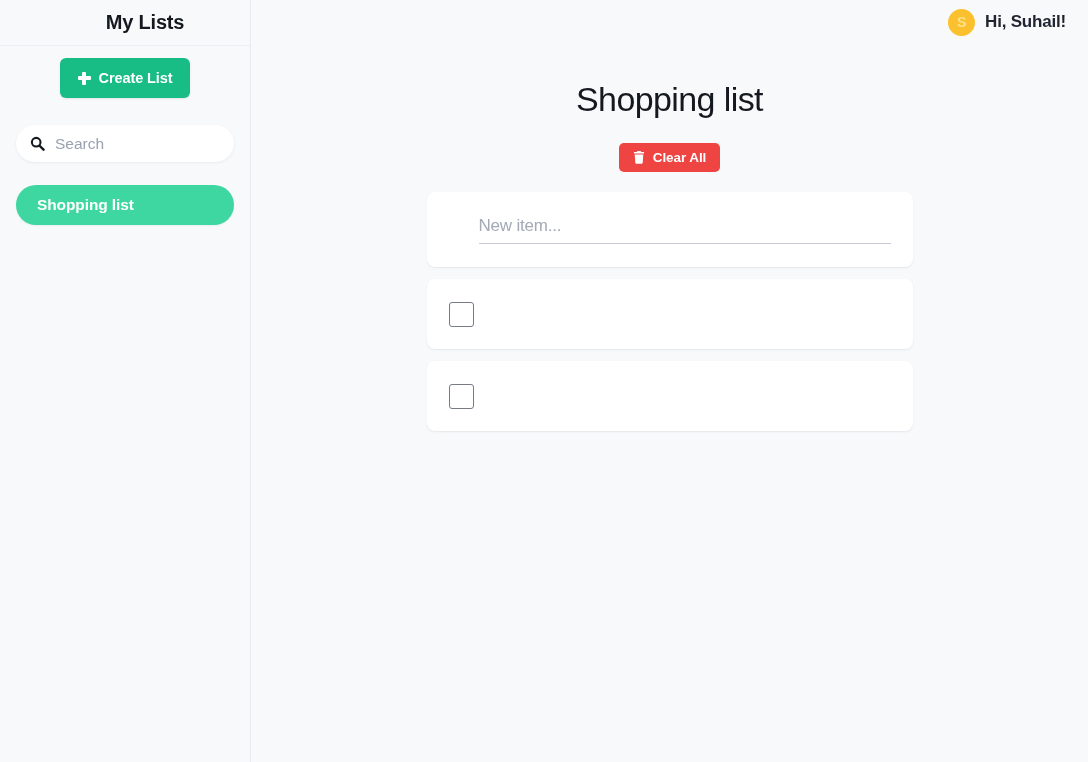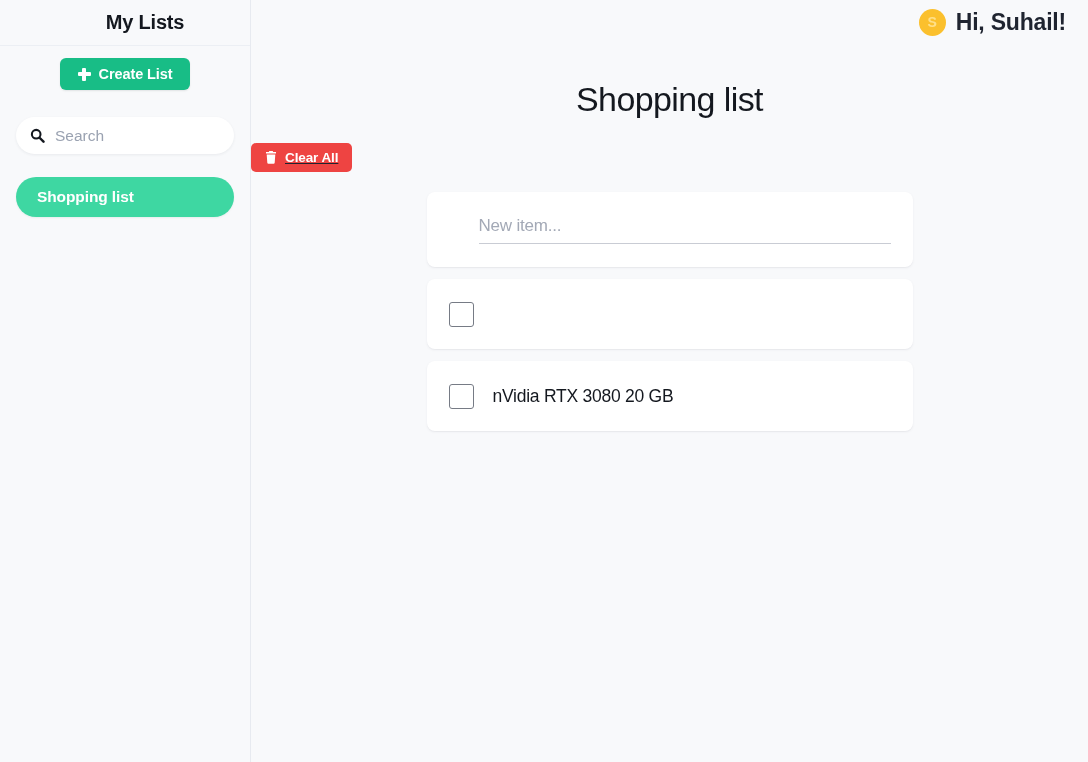--- a/index.html
+++ b/index.html
@@ -57,21 +57,21 @@
     flex-direction: column;
     align-items: stretch;
   }
 
   .create-list-btn {
     align-self: center;
     background: #18bd86;
     color: #ffffff;
     border: none;
     border-radius: 6px;
-    height: 32px;
+    height: 40px;
     padding: 0 18px;
     font-family: "Liberation Sans", sans-serif;
     font-size: 14.5px;
     font-weight: bold;
     letter-spacing: -0.1px;
     cursor: pointer;
     display: flex;
     align-items: center;
     justify-content: center;
     gap: 8px;
@@ -164,41 +164,40 @@
     color: #ffe08a;
     display: flex;
     align-items: center;
     justify-content: center;
     font-size: 14px;
     font-weight: bold;
     cursor: pointer;
     flex: 0 0 auto;
   }
   .greeting {
-    font-size: 23px;
+    font-size: 17px;
     font-weight: bold;
     color: #1f2430;
     letter-spacing: -0.2px;
   }
 
   .page-title {
     margin-top: 36px;
     text-align: center;
     font-size: 34px;
     font-weight: normal;
     color: #14181f;
     letter-spacing: -0.6px;
   }
 
   .action-row {
     margin-top: 24px;
     display: flex;
-    justify-content: flex-start;
+    justify-content: center;
     gap: 10px;
-    text-decoration: underline;
   }
   .danger-btn {
     background: #ee4442;
     color: #ffffff;
     border: none;
     border-radius: 5px;
     height: 29px;
     padding: 0 14px;
     font-family: "Liberation Sans", sans-serif;
     font-size: 13.5px;
@@ -335,19 +334,18 @@
       <div class="card new-item-card">
         <input class="new-item-input" type="text" placeholder="New item..." style="">
       </div>
 
       <div class="card item-card">
         <input class="item-checkbox" type="checkbox" style="">
       </div>
 
       <div class="card item-card">
         <input class="item-checkbox" type="checkbox" style="">
-        <span class="item-label">nVidia RTX 3080 20 GB</span>
       </div>
 
     </div>
 
   </main>
 </div>
 
 </body></html>

